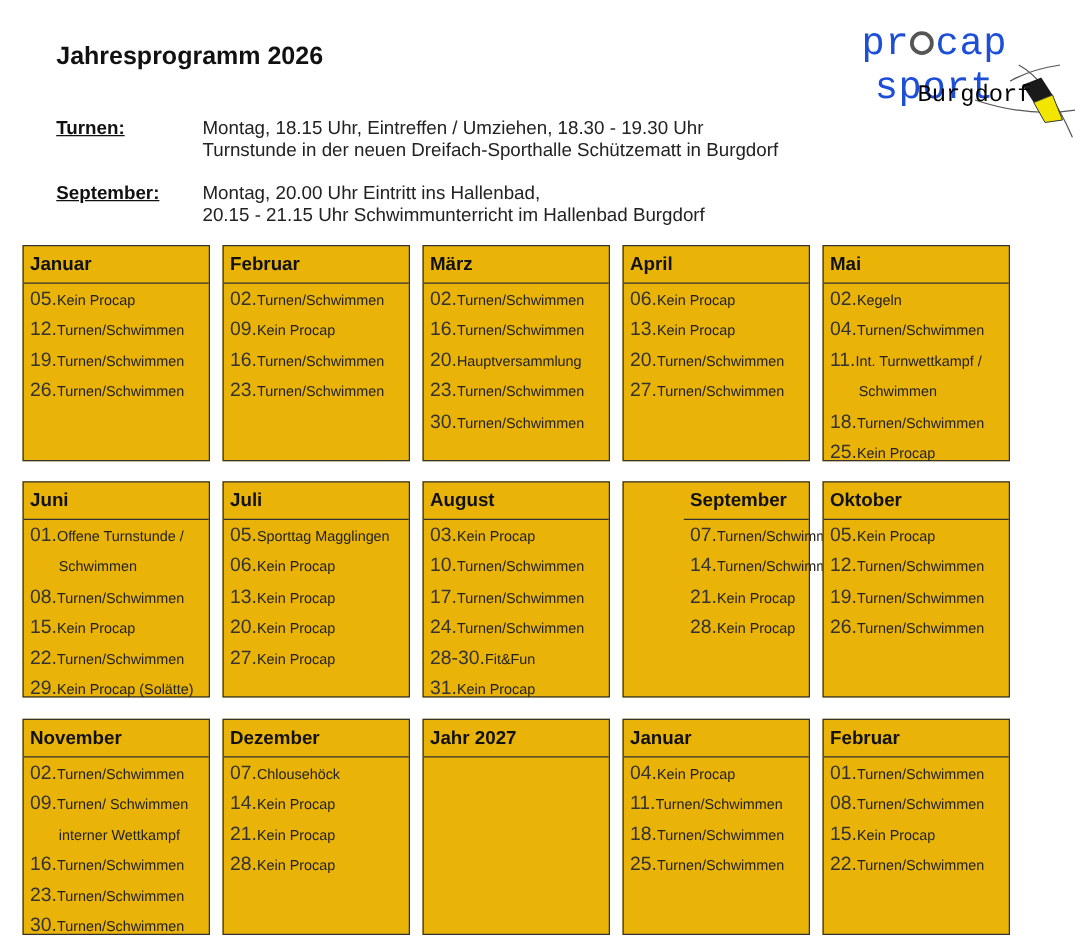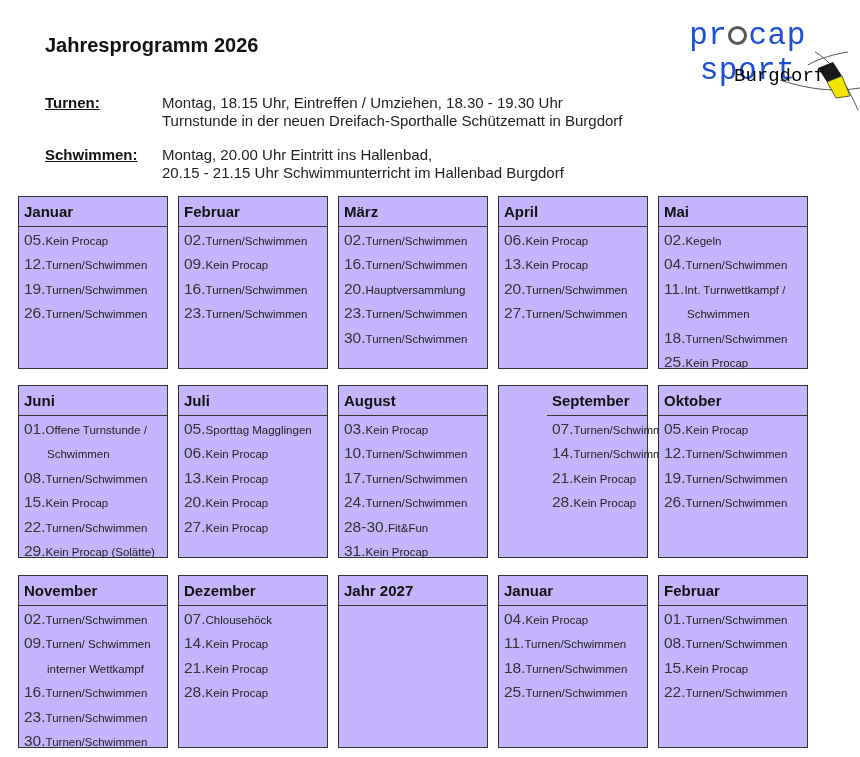--- a/index.html
+++ b/index.html
@@ -11,41 +11,41 @@
   .info .lbl { position:absolute; left:0; top:0; font-weight:bold; color:#111; white-space:nowrap;text-decoration:underline; }
   .info .txt { position:absolute; left:117px; top:0; white-space:nowrap; color:#222; }
   .logo { position:absolute; left:630px; top:10px; width:230px; height:100px; }
   .logo .word { position:absolute; left:5px; top:8px; font-size:31px; color:#1d4ed8;
                 font-family:Liberation Mono, monospace; letter-spacing:0.5px;text-align:center; }
   .logo .word .o { display:inline-block; width:19px; height:19px; border:3px solid #555;
                    border-radius:50%; vertical-align:-1px; box-sizing:border-box; margin:0 1px; }
   .logo .city { position:absolute; left:104px; top:55px; font-size:19px; color:#000000;
                 font-family:Liberation Mono, monospace; }
   .logo svg { position:absolute; left:0; top:0; }
-  .month { position:absolute; width:150px; height:173px; border:1.5px solid #333; box-sizing:border-box; background:#c4b5fd; }
+  .month { position:absolute; width:150px; height:173px; border:1.5px solid #333; box-sizing:border-box; background:#eab308; }
   .month .head { height:30px; border-bottom:1.5px solid #333; box-sizing:border-box;
                  font-size:15px; font-weight:bold; padding:6px 0 0 5px; color:#111; }
   .month .entries { padding:1px 0 0 5px; }
   .entry { height:24.4px; line-height:24px; white-space:nowrap; color:#333; }
   .entry .d { font-size:15.5px; color:#333; }
   .entry .t { font-size:11.5px; color:#222; }
   .entry.cont .t { padding-left:23px; }
 </style>
 </head>
 <body>
 
 <div class="title">Jahresprogramm 2026</div>
 
 <div class="info" style="top:94px;">
   <span class="lbl">Turnen:</span>
   <span class="txt">Montag, 18.15 Uhr, Eintreffen / Umziehen, 18.30 - 19.30 Uhr</span>
   <span class="txt" style="top:18px;">Turnstunde in der neuen Dreifach-Sporthalle Schützematt in Burgdorf</span>
 </div>
 <div class="info" style="top:146px;">
-  <span class="lbl">Schwimmen:</span>
+  <span class="lbl">September:</span>
   <span class="txt">Montag, 20.00 Uhr Eintritt ins Hallenbad,</span>
   <span class="txt" style="top:18px;">20.15 - 21.15 Uhr Schwimmunterricht im Hallenbad Burgdorf</span>
 </div>
 
 <div class="logo">
   <svg width="230" height="100">
     <path d="M185,42 C200,50 215,70 228,100" stroke="#555" stroke-width="1" fill="none"></path>
     <path d="M178,55 C190,48 205,44 218,42" stroke="#555" stroke-width="1" fill="none"></path>
     <path d="M150,70 C180,80 205,82 230,78" stroke="#555" stroke-width="1" fill="none"></path>
     <path id="logo-black" d="M188,58 L203,52 L212,66 L197,72 Z" fill="#1a1a1a"></path>

